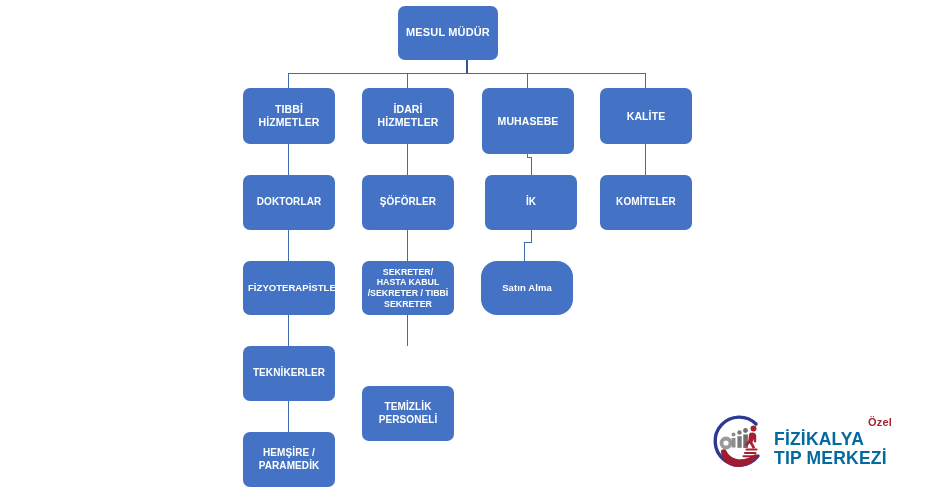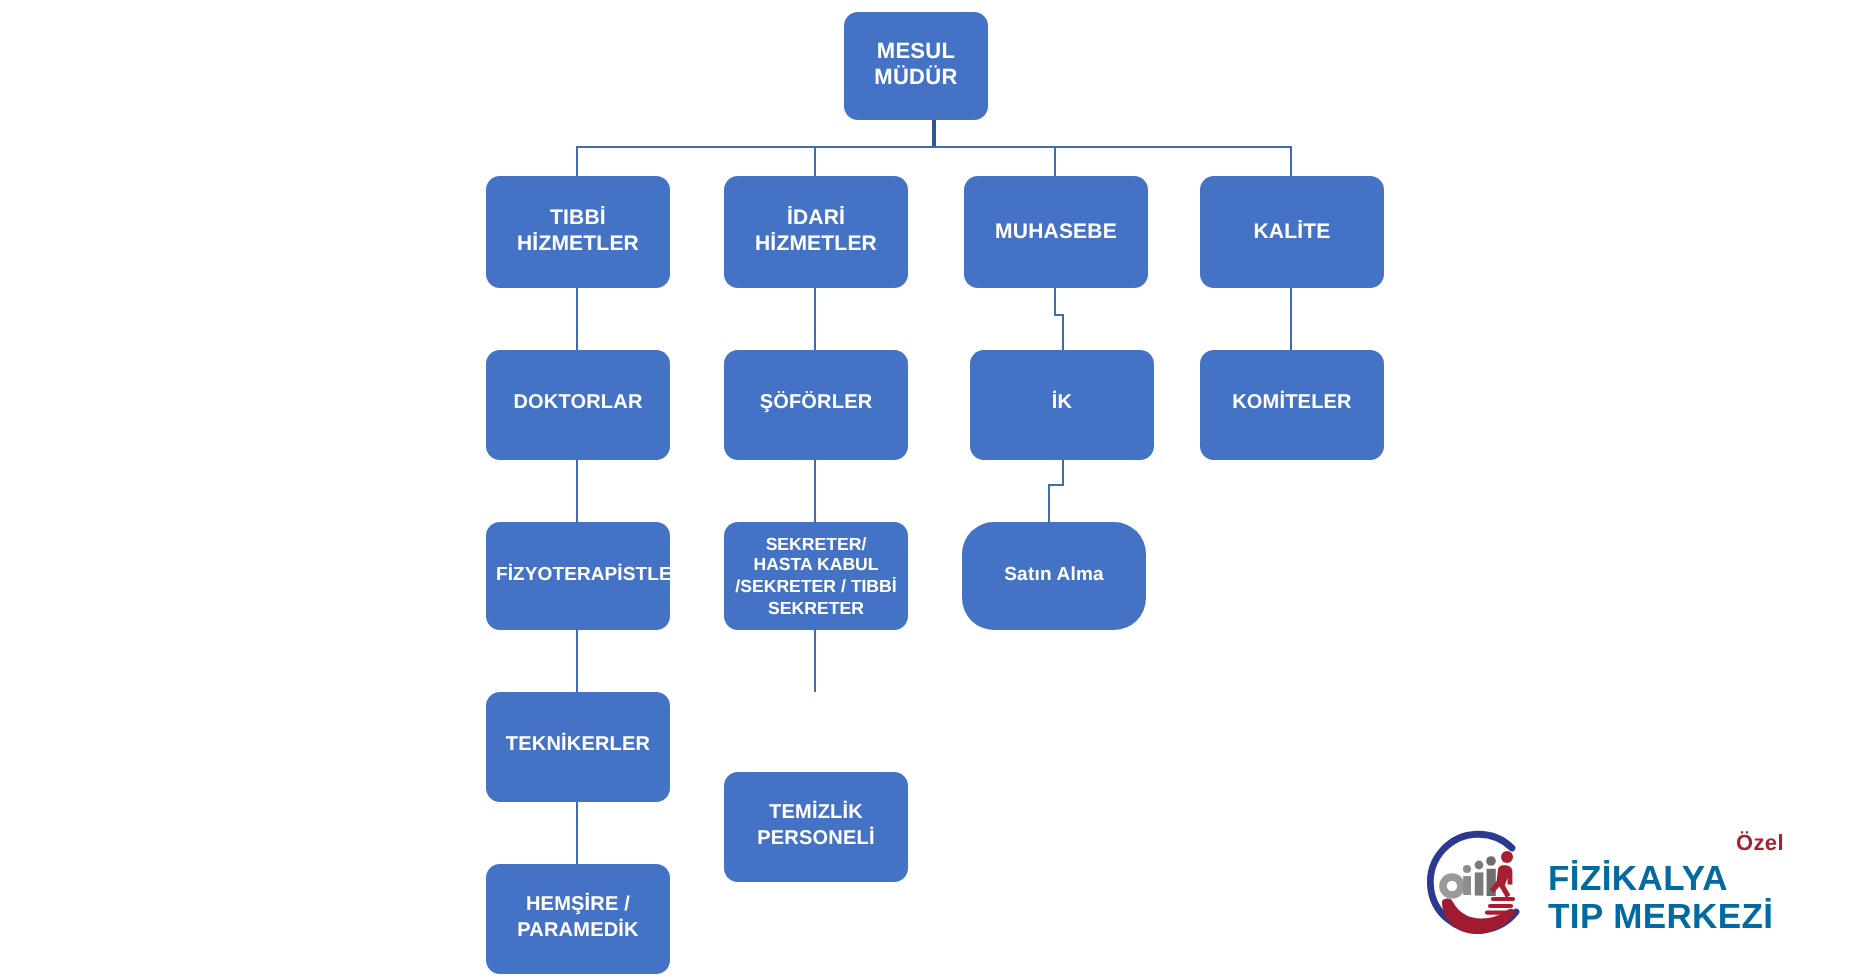--- a/index.html
+++ b/index.html
@@ -123,31 +123,31 @@
 
   <div class="conn conn-v" style="left:531px; top:230px; height:13px;"></div>
   <div class="conn conn-h" style="left:524px; top:242px; width:8px;"></div>
   <div class="conn conn-v" style="left:524px; top:242px; height:19px;"></div>
 
   <div class="conn conn-v" style="left:288px; top:315px; height:31px;"></div>
   <div class="conn conn-v" style="left:407px; top:315px; height:31px;"></div>
 
   <div class="conn conn-v" style="left:288px; top:401px; height:31px;"></div>
 
-  <div class="node node-root" style="left:422px; top:6px; width:72px; height:54px;">
+  <div class="node node-root" style="left:398px; top:6px; width:100px; height:54px;">
     <span class="node-label">MESUL MÜDÜR</span>
   </div>
 
   <div class="node node-l1" style="left:243px; top:88px; width:92px; height:56px;">
     <span class="node-label">TIBBİ HİZMETLER</span>
   </div>
   <div class="node node-l1" style="left:362px; top:88px; width:92px; height:56px;">
     <span class="node-label">İDARİ HİZMETLER</span>
   </div>
-  <div class="node node-l1" style="left:482px; top:88px; width:92px; height:56px;">
+  <div class="node node-l1" style="left:482px; top:88px; width:92px; height:66px;">
     <span class="node-label">MUHASEBE</span>
   </div>
   <div class="node node-l1" style="left:600px; top:88px; width:92px; height:56px;">
     <span class="node-label">KALİTE</span>
   </div>
 
   <div class="node node-l2" style="left:243px; top:175px; width:92px; height:55px;">
     <span class="node-label">DOKTORLAR</span>
   </div>
   <div class="node node-l2" style="left:362px; top:175px; width:92px; height:55px;">

